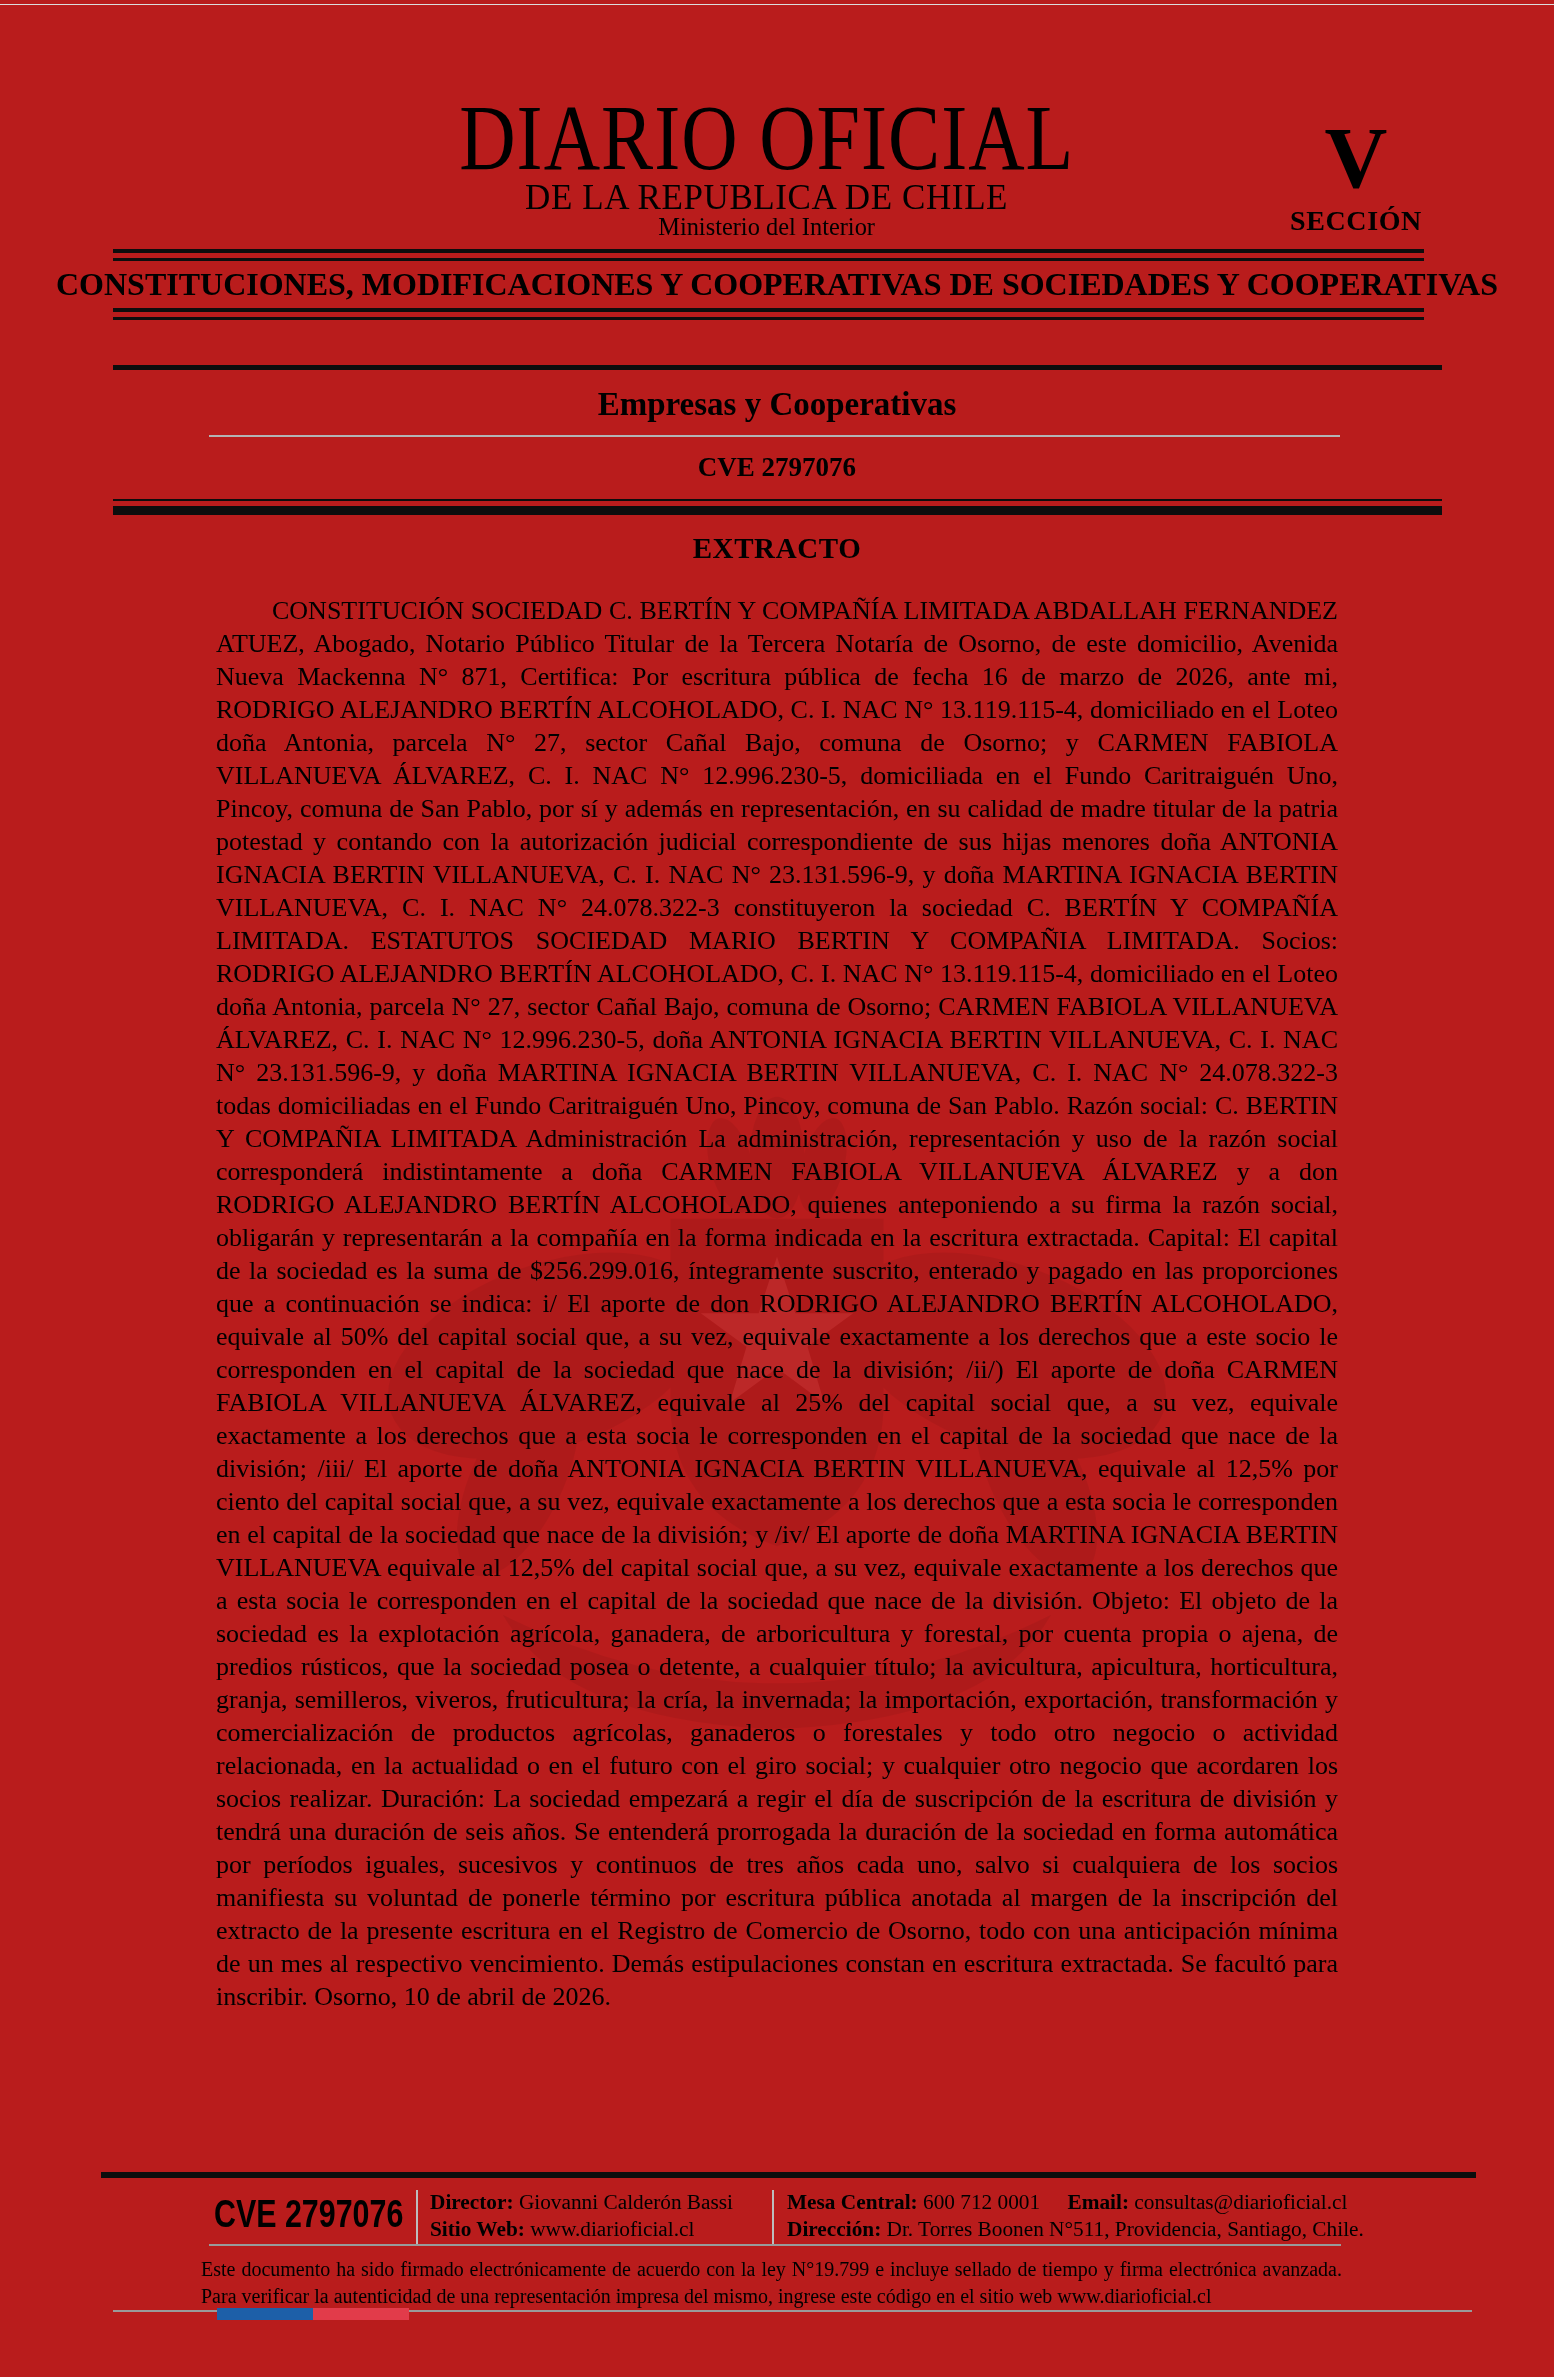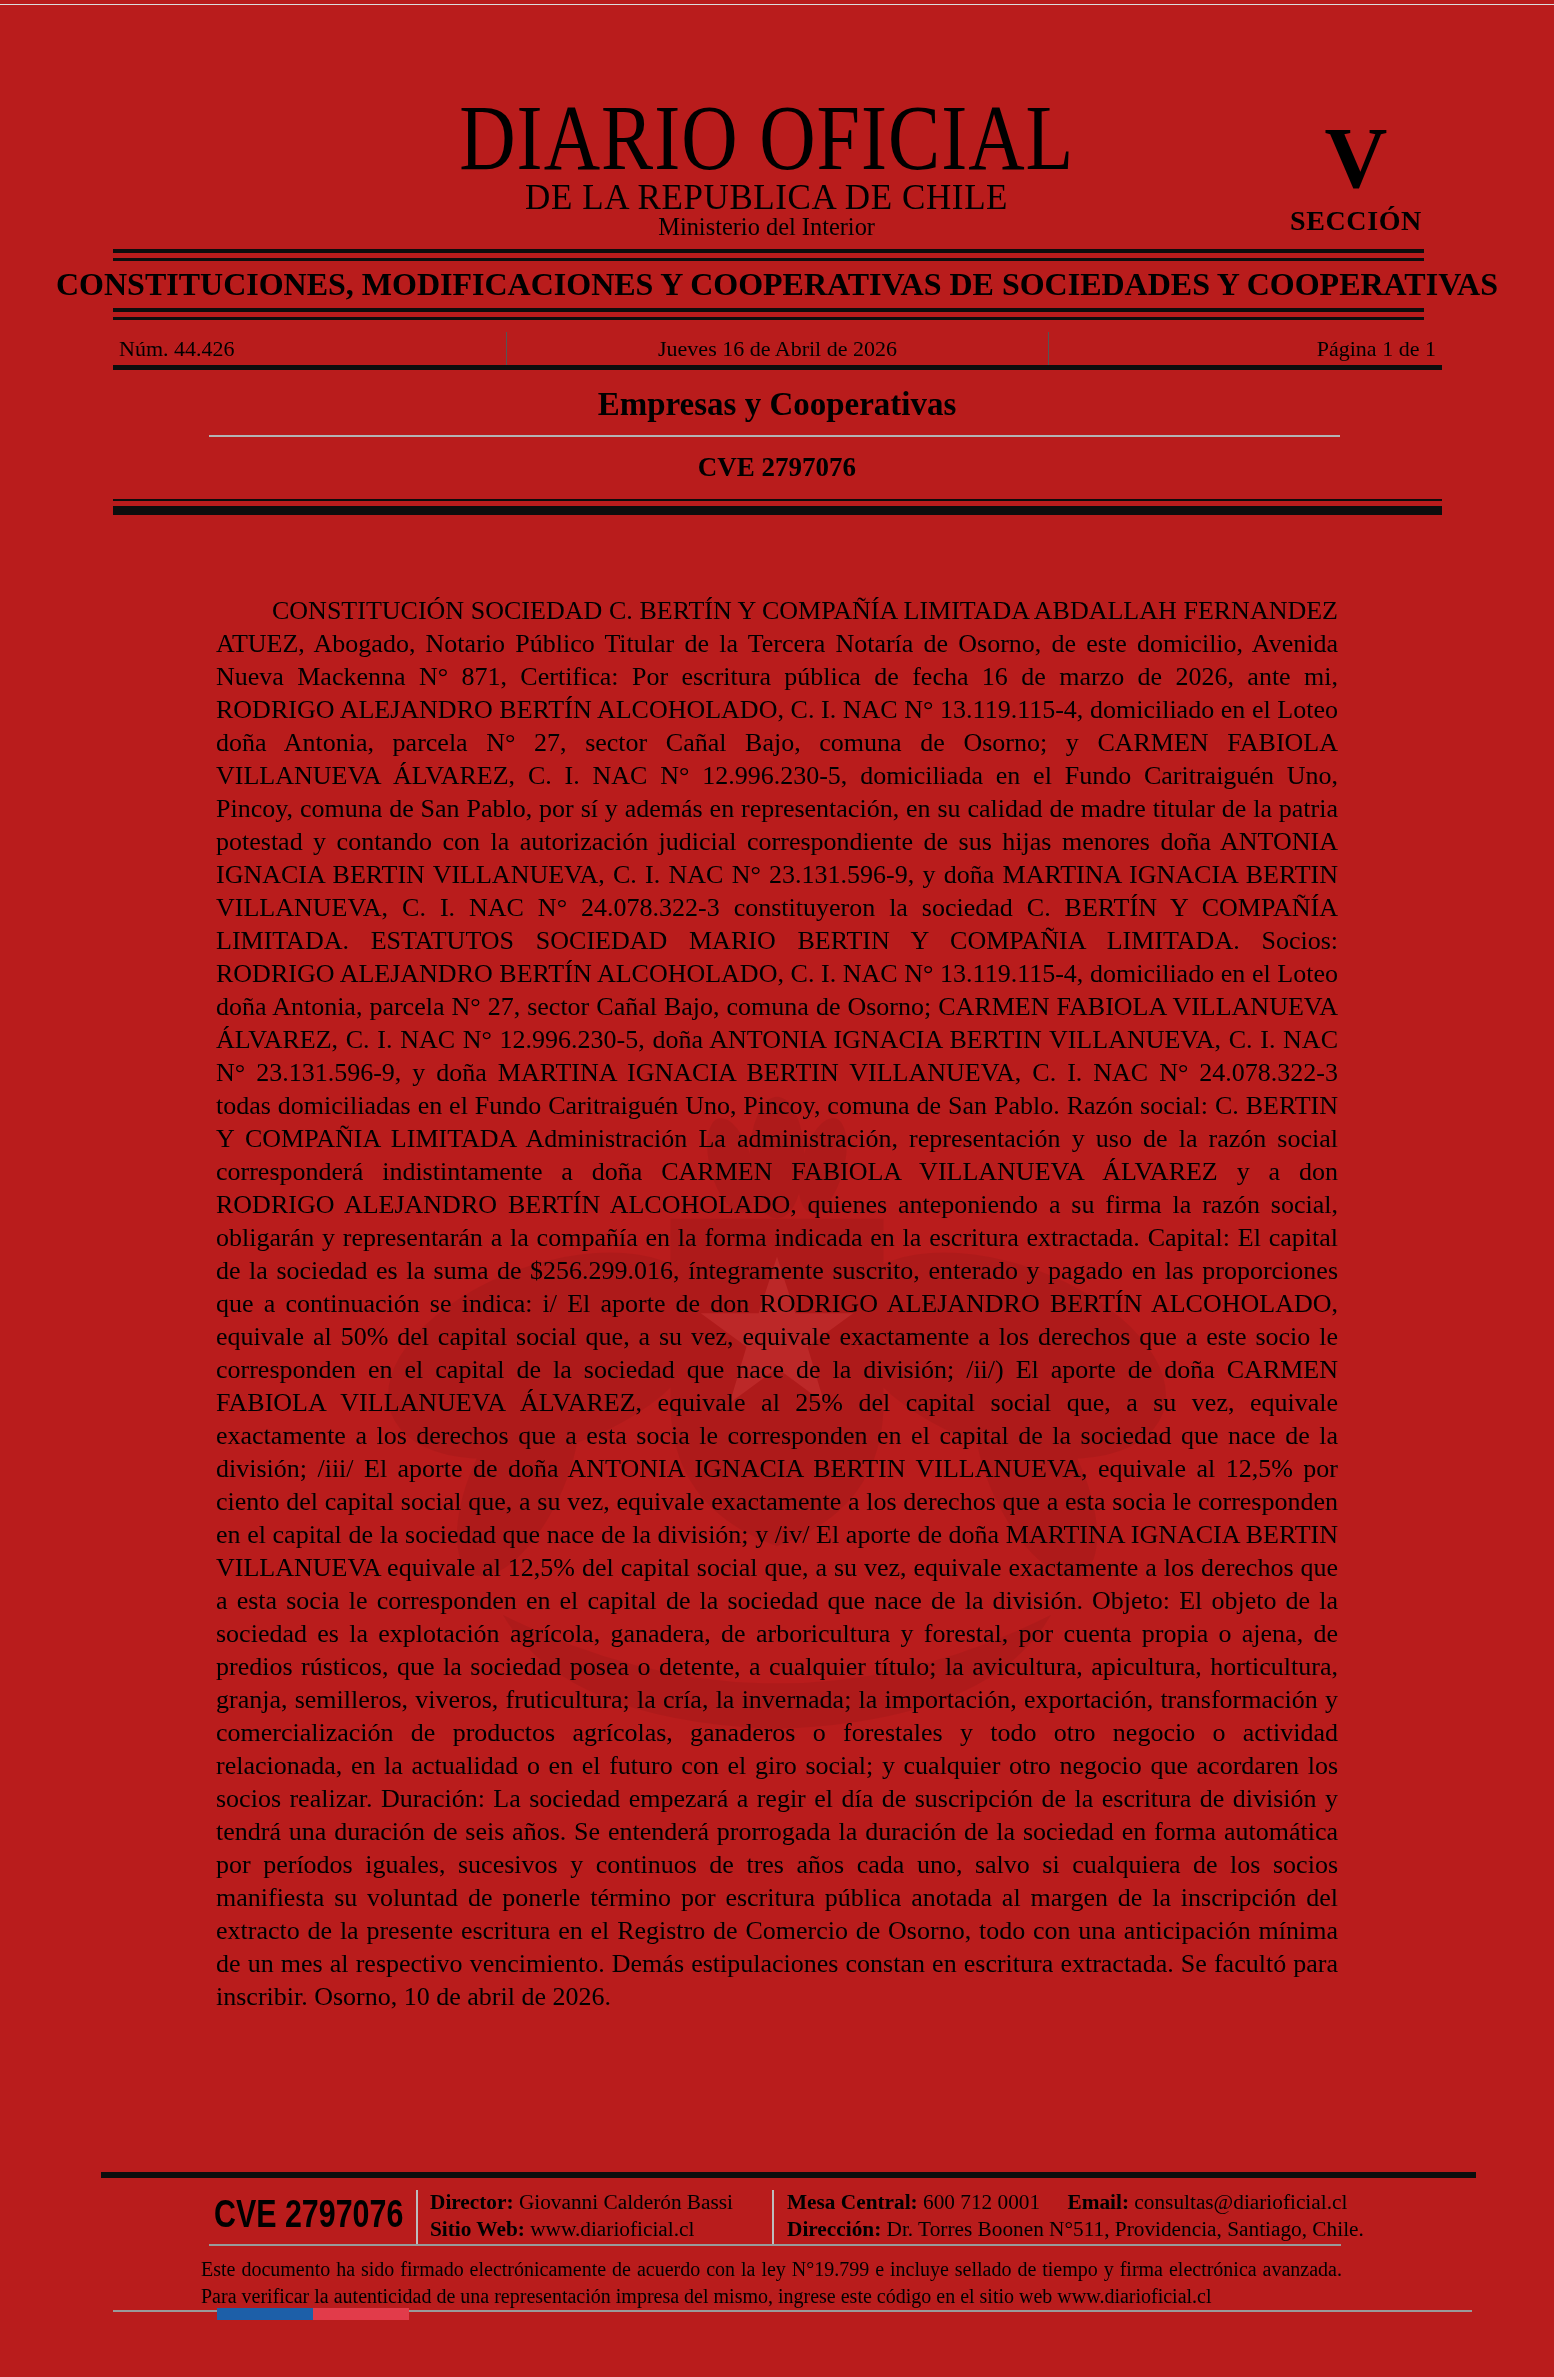--- a/index.html
+++ b/index.html
@@ -73,37 +73,33 @@
       <div class="l2"></div>
   </div>
 
   <div class="abs center banner" style="top:268px;">CONSTITUCIONES, MODIFICACIONES Y COOPERATIVAS DE SOCIEDADES Y COOPERATIVAS</div>
 
   <div class="abs dbl" style="left:113px;top:308px;width:1311px;">
     <div class="l1"></div>
       <div class="l2"></div>
   </div>
 
-  <div class="abs info-row">
-    <div class="info-cell-l">Núm. 44.426</div>
-    <div class="info-cell-c">Jueves 16 de Abril de 2026</div>
-    <div class="info-cell-r">Página 1 de 1</div>
-  </div>
 
   <div class="abs rule" style="left:113px;top:365px;width:1329px;height:4.9px;"></div>
 
   <div class="abs center h-empresas" style="top:388px;">Empresas y Cooperativas</div>
 
   <div class="abs rule-lgray" style="left:209px;top:435px;width:1131px;height:2.4px;"></div>
 
   <div class="abs center h-cve" style="top:454px;">CVE 2797076</div>
 
   <div class="abs rule" style="left:113px;top:499px;width:1329px;height:2.4px;"></div>
   <div class="abs rule" style="left:113px;top:506px;width:1329px;height:9.1px;"></div>
 
+  <div class="abs center h-extracto" style="top:534px;">EXTRACTO</div>
 
   <svg class="abs watermark" viewBox="0 0 600 600">
     <g fill="#000">
       <ellipse cx="150" cy="250" rx="110" ry="60" transform="rotate(-20 150 250)"></ellipse>
       <ellipse cx="450" cy="250" rx="110" ry="60" transform="rotate(20 450 250)"></ellipse>
       <path d="M230 160 h140 v120 q0 70 -70 95 q-70 -25 -70 -95 Z"></path>
       <polygon points="300,185 312,222 350,222 320,244 331,281 300,258 269,281 280,244 250,222 288,222" fill="#fff"></polygon>
       <ellipse cx="300" cy="120" rx="18" ry="40"></ellipse>
       <ellipse cx="270" cy="125" rx="14" ry="32" transform="rotate(-15 270 125)"></ellipse>
       <ellipse cx="330" cy="125" rx="14" ry="32" transform="rotate(15 330 125)"></ellipse>

